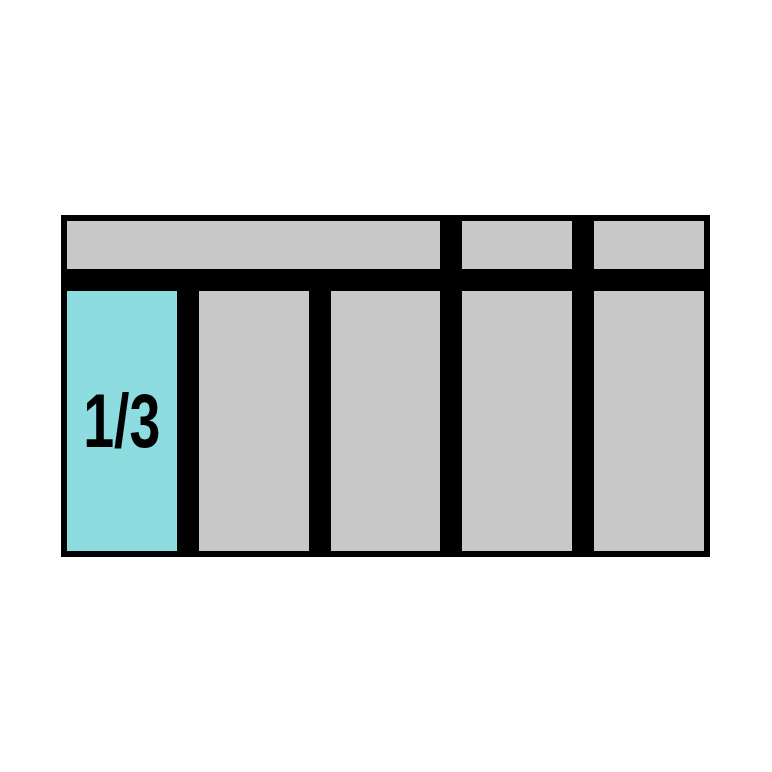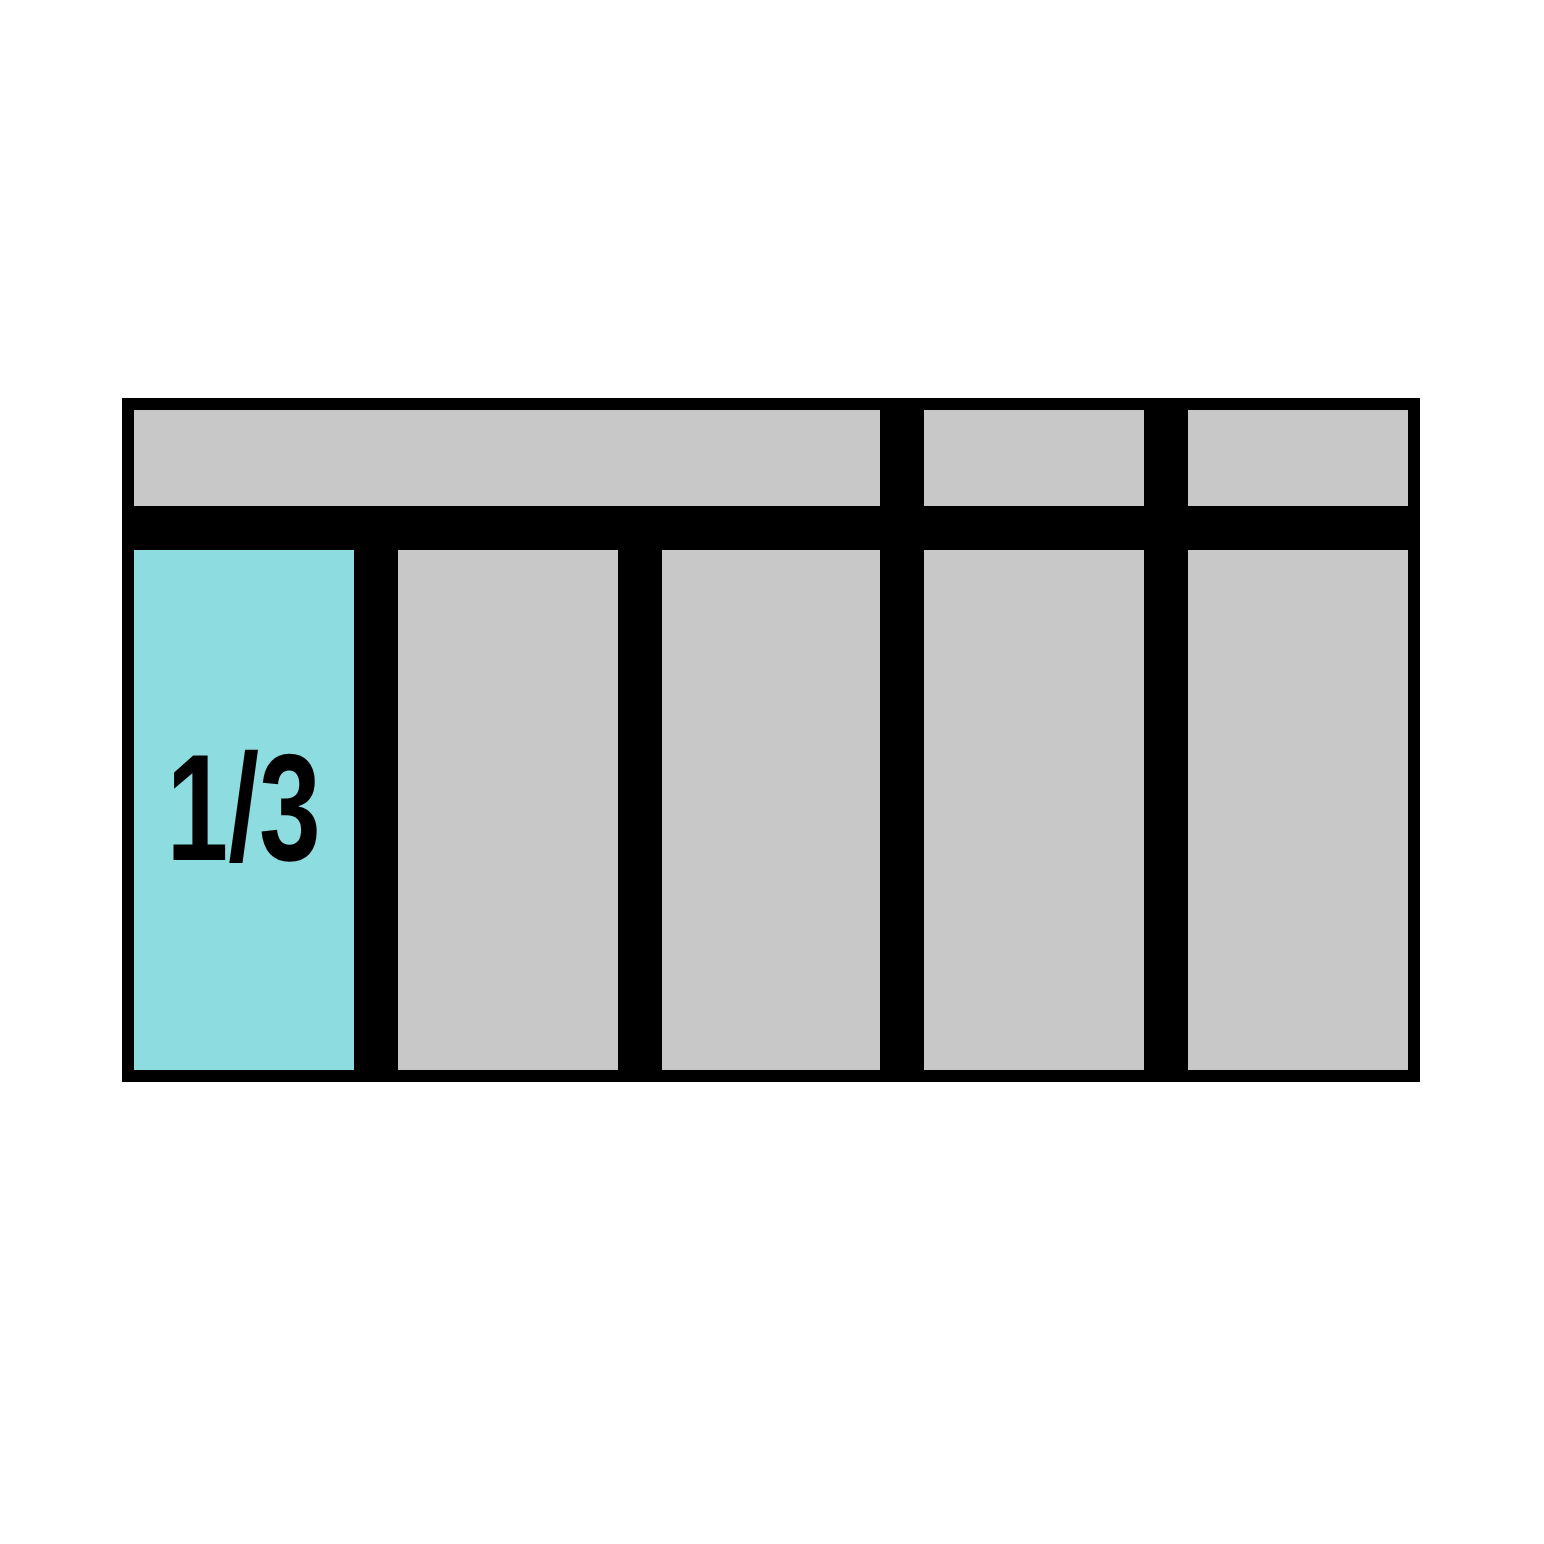--- a/index.html
+++ b/index.html
@@ -10,21 +10,21 @@
     width: 772px;
     height: 772px;
     position: relative;
     background: #ffffff;
     font-family: "Liberation Sans", sans-serif;
     overflow: hidden;
   }
   .grid-frame {
     position: absolute;
     left: 61px;
-    top: 199px;
+    top: 215px;
     width: 649px;
     height: 342px;
     box-sizing: border-box;
     padding: 6px;
     display: grid;
     grid-template-columns: repeat(5, 1fr);
     grid-template-rows: 48px 1fr;
     gap: 22px;
   }
   .cell {

